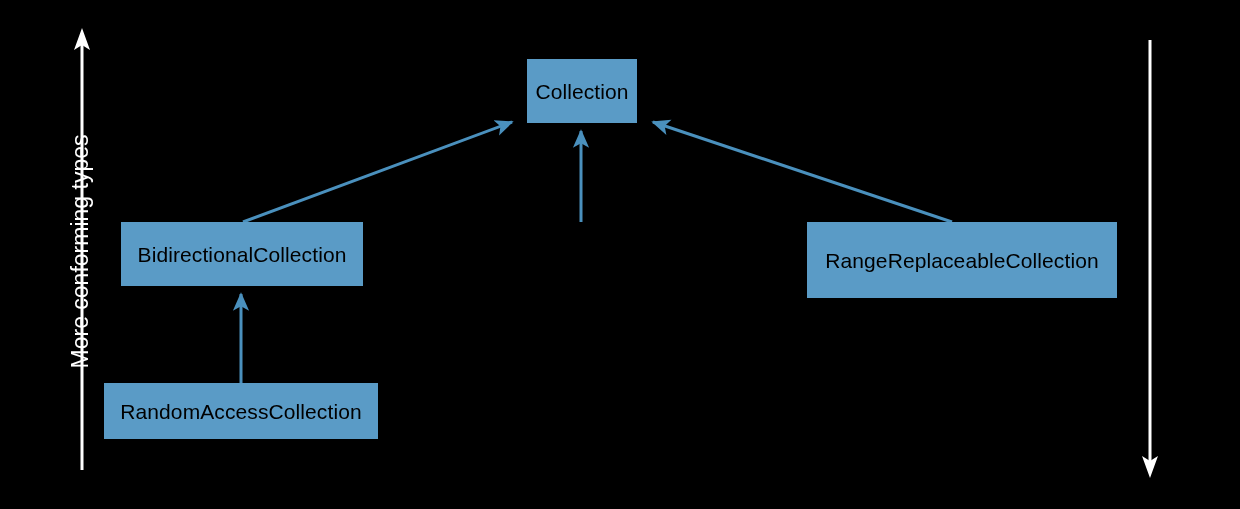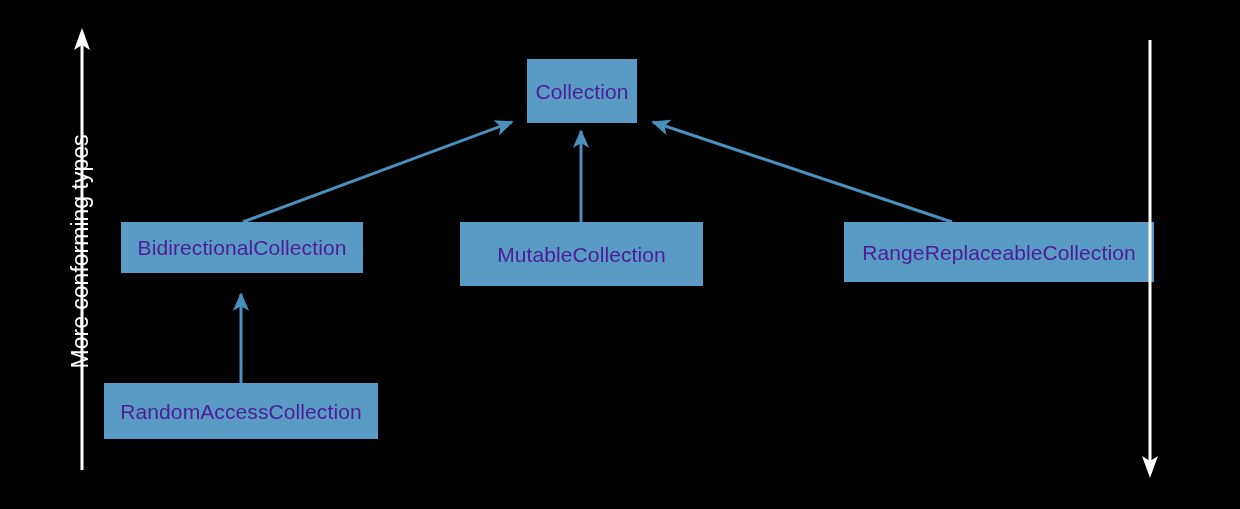--- a/index.html
+++ b/index.html
@@ -19,31 +19,31 @@
   
   .node {
     position: absolute;
     background: #5a9bc6;
     display: flex;
     align-items: center;
     justify-content: center;
     box-sizing: border-box;
   }
   .node-label {
-    color: #4c1d95;
+    color: #000000;
     font-size: 21px;
     font-weight: 400;
     letter-spacing: 0.1px;
     white-space: nowrap;
     line-height: 1;
   }
   #node-collection        { left: 527px; top: 59px;  width: 110px; height: 64px; }
-  #node-bidirectional     { left: 121px; top: 222px; width: 242px; height: 51px; }
+  #node-bidirectional     { left: 121px; top: 222px; width: 242px; height: 64px; }
   #node-mutable           { left: 460px; top: 222px; width: 243px; height: 64px; }
-  #node-rangereplaceable  { left: 844px; top: 222px; width: 310px; height: 60px; }
+  #node-rangereplaceable  { left: 807px; top: 222px; width: 310px; height: 76px; }
   #node-randomaccess      { left: 104px; top: 383px; width: 274px; height: 56px; }
 
   
   #edges {
     position: absolute;
     left: 0;
     top: 0;
     width: 1240px;
     height: 509px;
     pointer-events: none;
@@ -104,23 +104,20 @@
   </svg>
 
   <div class="node" id="node-collection">
     <span class="node-label">Collection</span>
   </div>
 
   <div class="node" id="node-bidirectional">
     <span class="node-label">BidirectionalCollection</span>
   </div>
 
-  <div class="node" id="node-mutable">
-    <span class="node-label">MutableCollection</span>
-  </div>
 
   <div class="node" id="node-rangereplaceable">
     <span class="node-label">RangeReplaceableCollection</span>
   </div>
 
   <div class="node" id="node-randomaccess">
     <span class="node-label">RandomAccessCollection</span>
   </div>
 
   <div class="axis" id="axis-left">

